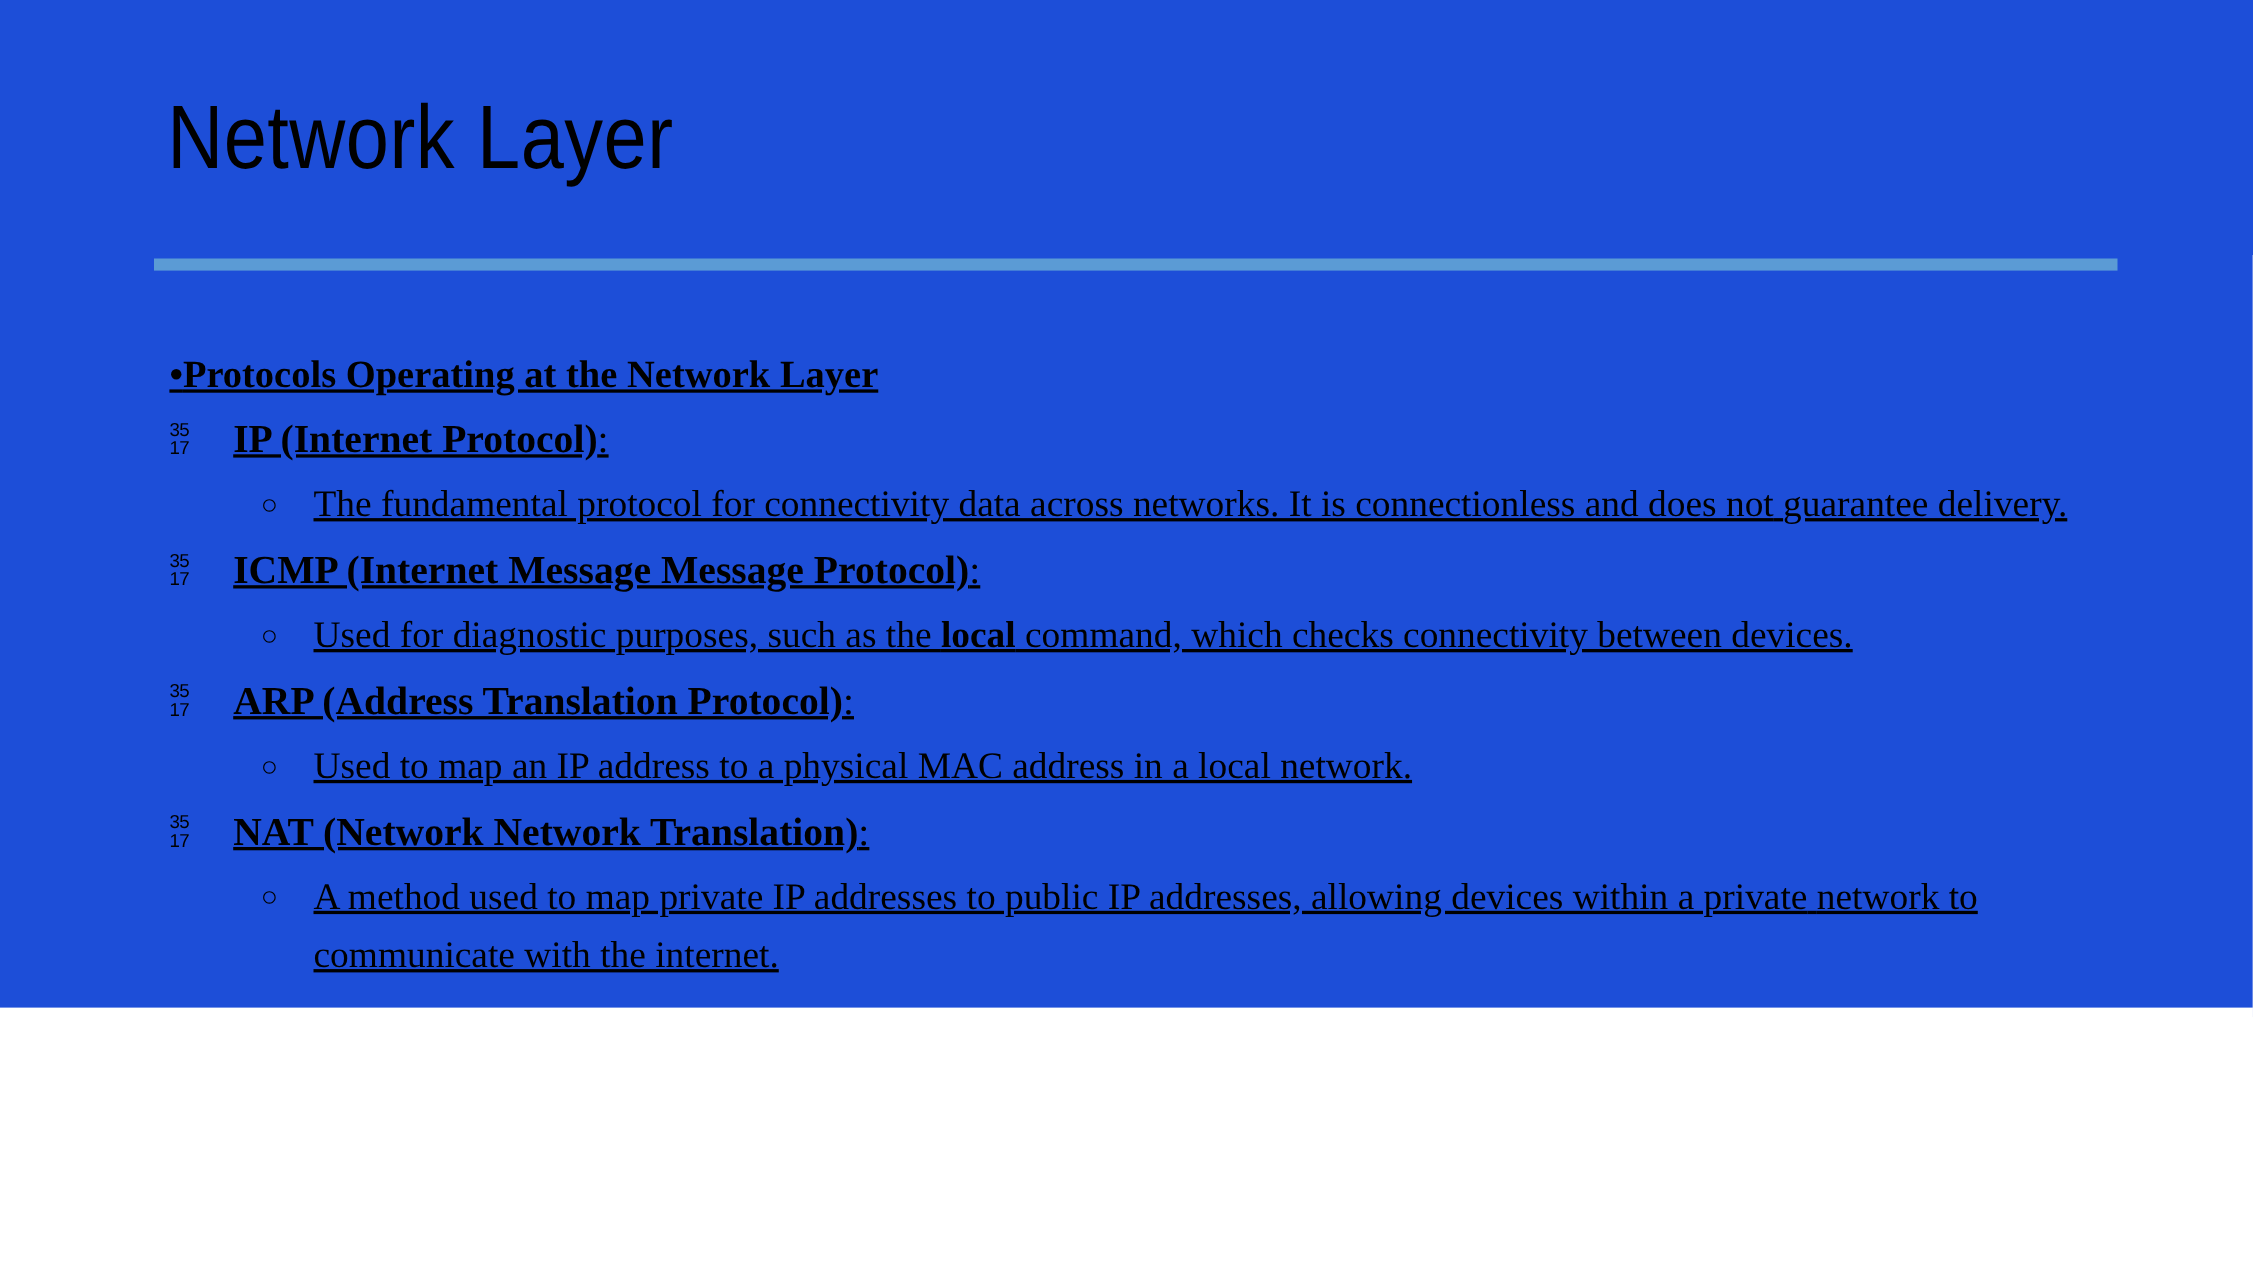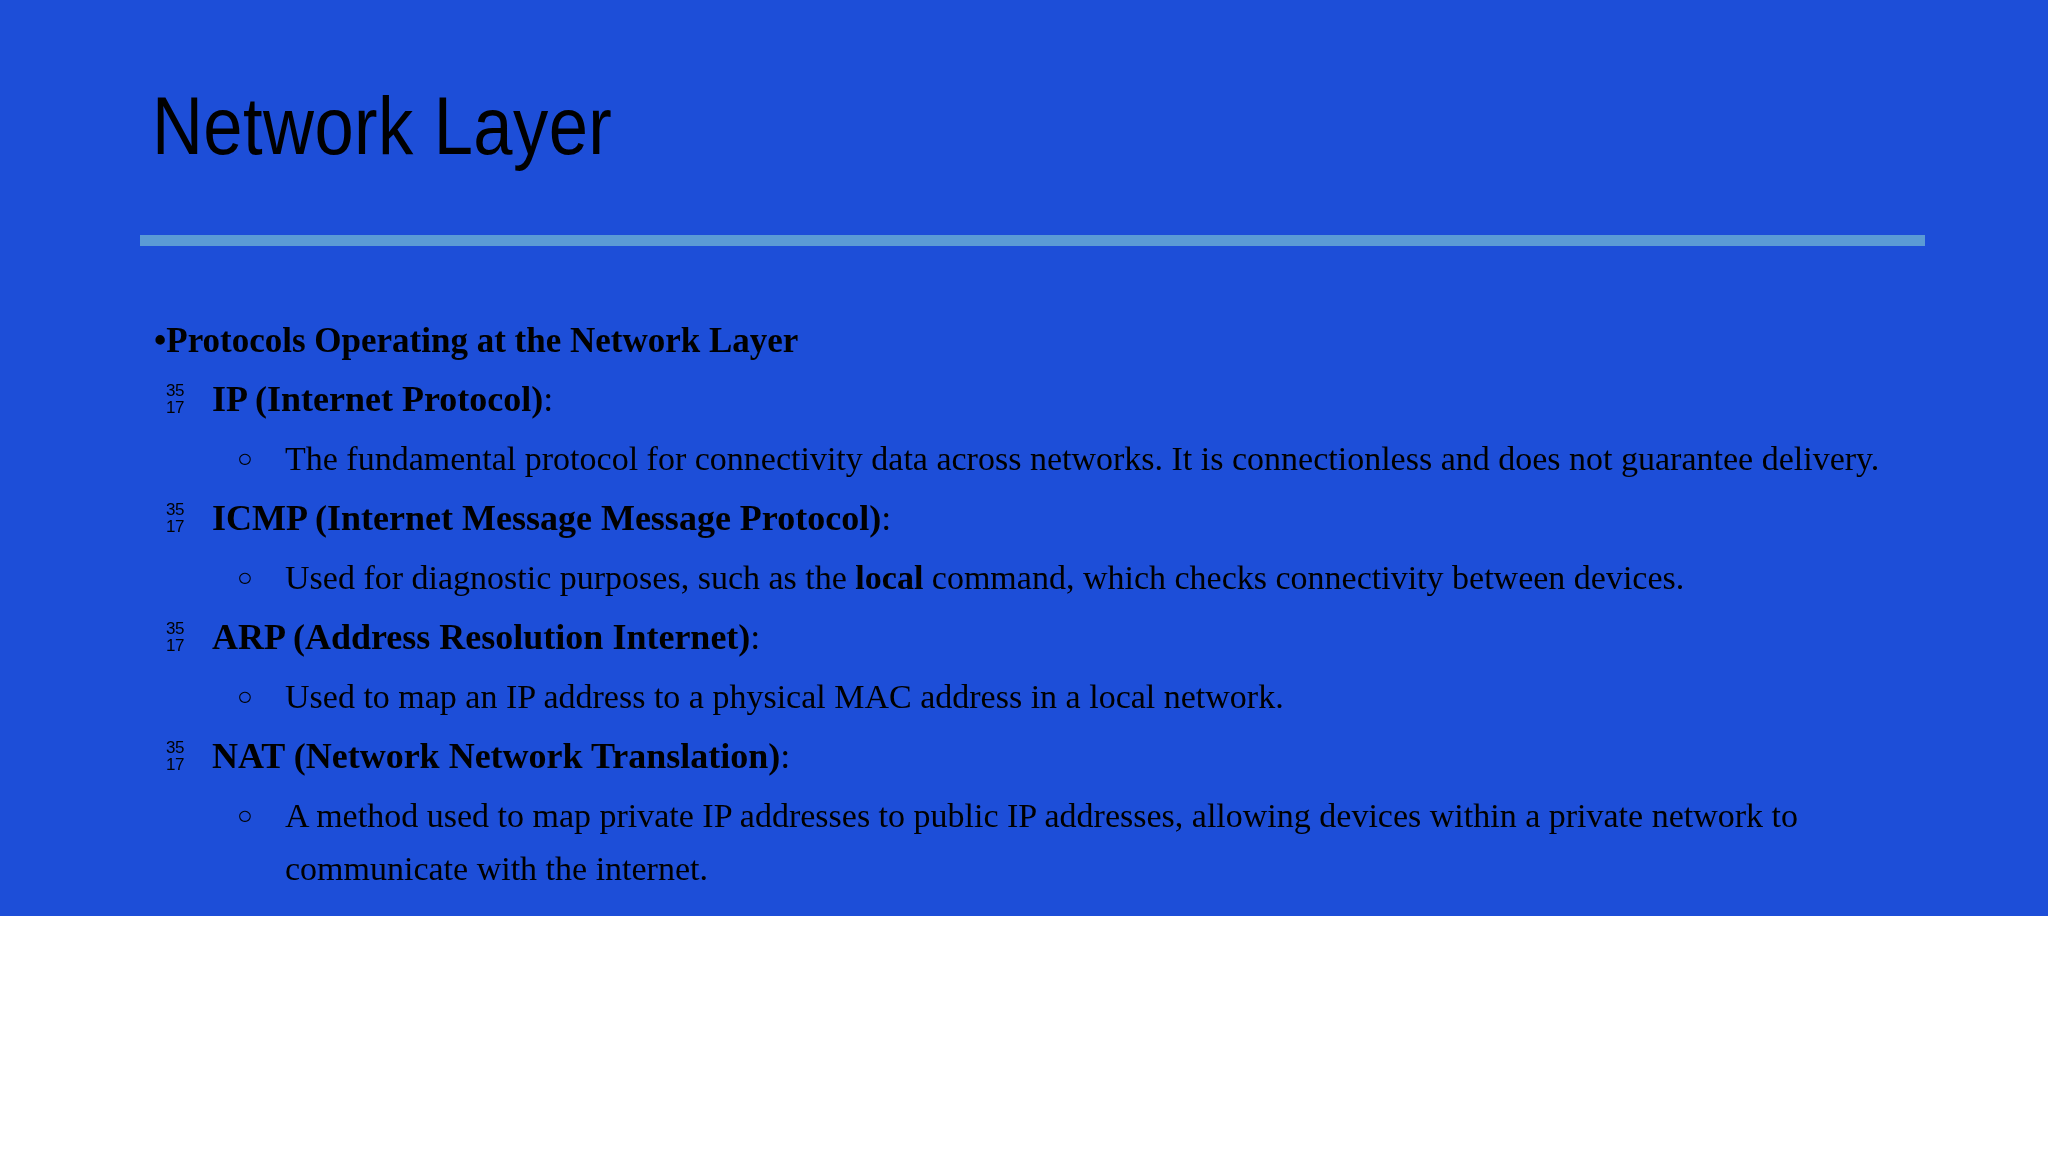--- a/index.html
+++ b/index.html
@@ -51,20 +51,21 @@
   .body {
     position: absolute;
     left: 0;
     top: 316px;
     width: 2048px;
   }
 
   .line {
     position: relative;
     color: #000000;
+    text-decoration: underline;
   }
 
   
   .lvl1 {
     margin-left: 154px;
     font-size: 35px;
     line-height: 50px;
     font-weight: bold;
     white-space: nowrap;
   }
@@ -89,21 +90,21 @@
   }
 
   
   .tofu {
     position: absolute;
     left: 0;
     top: 50%;
     transform: translateY(-50%);
     display: inline-flex;
     flex-direction: column;
-    align-items: flex-end;
+    align-items: flex-start;
     justify-content: center;
     font-family: "Liberation Sans", sans-serif;
     font-weight: normal;
     font-size: 17px;
     line-height: 17px;
     letter-spacing: -0.5px;
     color: #000000;
     width: 30px;
   }
   .tofu span { display: block; }
@@ -167,21 +168,21 @@
 
     <div class="line lvl3 nowrap">
       <span class="ring">○</span><span>Used for diagnostic purposes, such as the </span><b>local</b><span> command, which checks connectivity between devices.</span>
     </div>
 
     <div class="line lvl2">
       <span class="tofu">
         <span>35</span>
         <span>17</span>
       </span>
-      <span class="head">ARP (Address Resolution Internet)</span><span class="colon">:</span>
+      <span class="head">ARP (Address Translation Protocol)</span><span class="colon">:</span>
     </div>
 
     <div class="line lvl3 nowrap">
       <span class="ring">○</span><span>Used to map an IP address to a physical MAC address in a local network.</span>
     </div>
 
     <div class="line lvl2">
       <span class="tofu">
         <span>35</span>
         <span>17</span>

